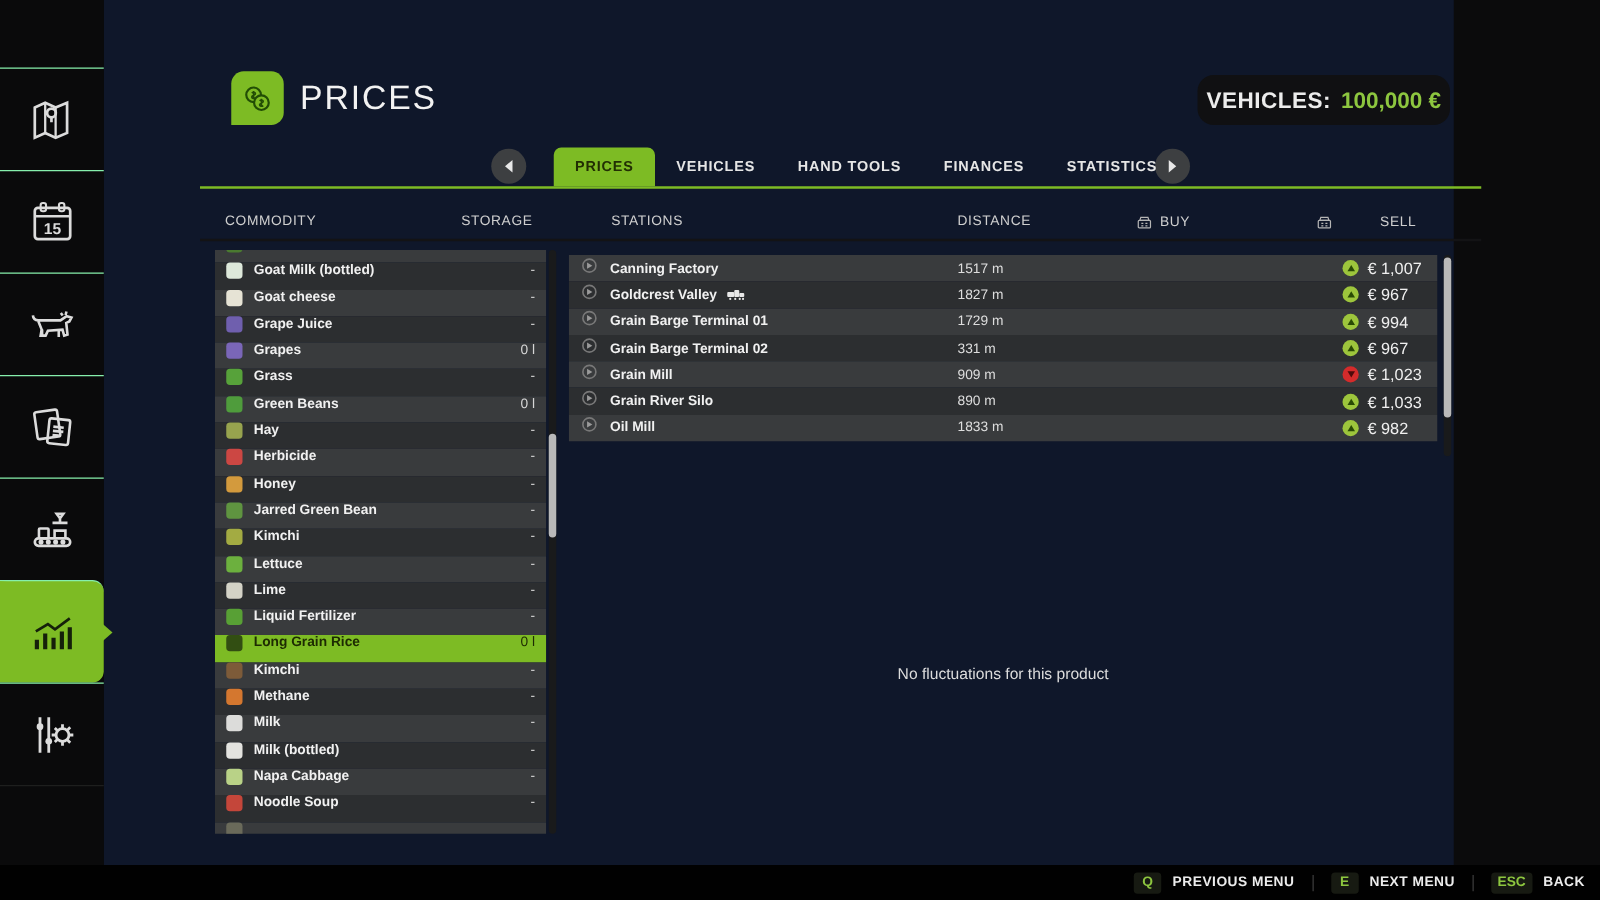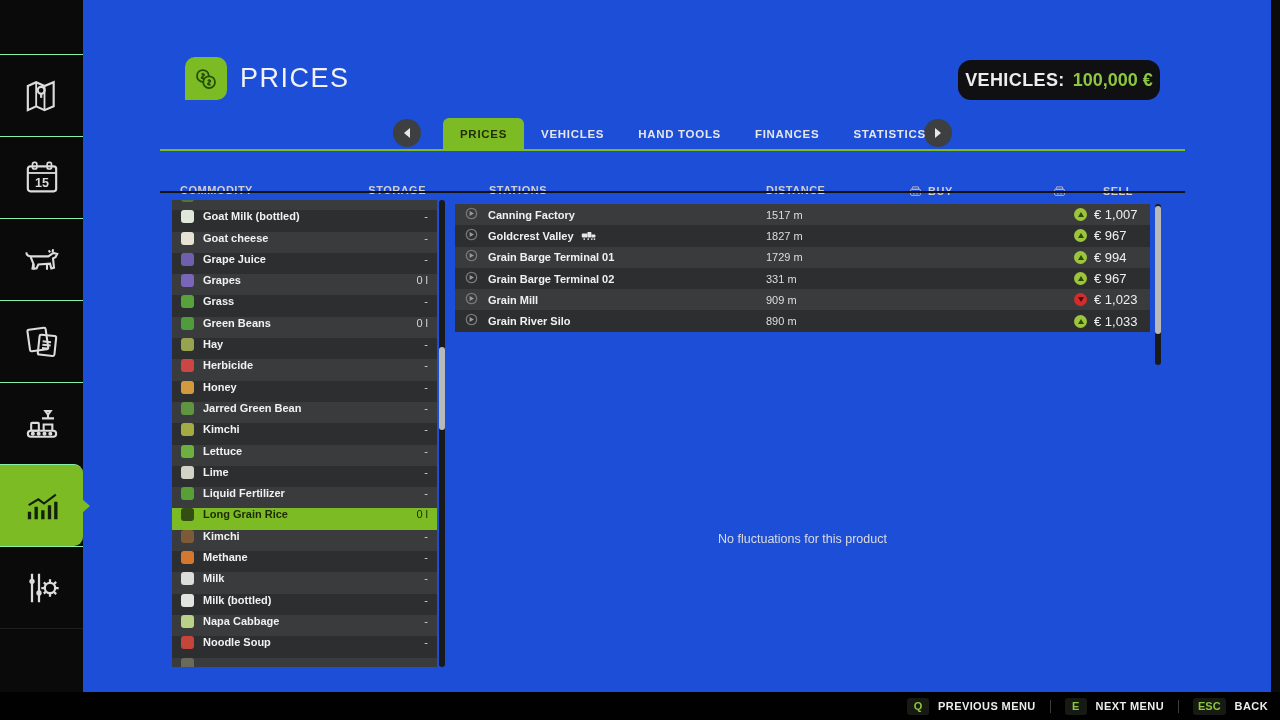--- a/index.html
+++ b/index.html
@@ -15,21 +15,21 @@
   
   .sidebar{position:absolute;left:0;top:0;width:83px;height:692px;background:#0a0a0b}
   .sb-item{position:absolute;left:0;width:83px;height:82px;border-top:1px solid #86efac;
     display:flex;align-items:center;justify-content:center;color:#dcdcdc;cursor:pointer}
   .sb-item svg{width:40px;height:40px}
   .sb-item.active{background:var(--accent);color:#15200a;border-radius:0 9px 9px 0}
   .sb-item.active::after{content:"";position:absolute;right:-7px;top:50%;transform:translateY(-50%);
     width:0;height:0;border:7px solid transparent;border-left:8px solid var(--accent);border-right:0}
   .sb-endline{position:absolute;left:0;top:628px;width:83px;height:1px;background:#1e1f1e}
   
-  .panel{position:absolute;left:83px;top:0;width:1188px;height:692px;background:#1d4ed8}
+  .panel{position:absolute;left:83px;top:0;width:1080px;height:692px;background:#0f172a}
   .app-icon{position:absolute;left:102px;top:57px;width:42px;height:43px;background:var(--accent);
     border-radius:10px 10px 10px 0;display:flex;align-items:center;justify-content:center}
   .page-title{position:absolute;left:157px;top:63px;font-size:27px;color:#f2f2f2;letter-spacing:1.5px;font-weight:400}
   .balance{position:absolute;left:875px;top:60px;width:202px;height:40px;background:#101012;
     border-radius:13px;display:flex;align-items:center;justify-content:center;gap:8px;
     font-size:18px;font-weight:bold}
   .balance .lbl{color:#ececec;letter-spacing:.4px}
   .balance .val{color:var(--money)}
   
   .tab-arrow{position:absolute;top:119px;width:28px;height:28px;border-radius:50%;background:#3d3f41;
@@ -37,21 +37,21 @@
   .tab-arrow.left{left:310px}
   .tab-arrow.right{left:841px}
   .tri-left{width:0;height:0;border:5px solid transparent;border-right:6px solid #e8e8e8;border-left:0}
   .tri-right{width:0;height:0;border:5px solid transparent;border-left:6px solid #e8e8e8;border-right:0}
   .tabs{position:absolute;left:360px;top:118px;height:31px;display:flex;align-items:stretch}
   .tab{display:flex;align-items:center;padding:0 17px;font-size:11.5px;font-weight:bold;
     letter-spacing:.7px;color:#e6e6e6;cursor:pointer}
   .tab.active{background:var(--accent);color:#222e03;border-radius:6px 6px 0 0}
   .tab-underline{position:absolute;left:77px;top:149px;width:1025px;height:2px;background:var(--accent)}
   
-  .colhead{position:absolute;top:184px;font-size:11px;font-weight:bold;color:#cfcfcf;letter-spacing:.5px}
+  .colhead{position:absolute;top:171px;font-size:11px;font-weight:normal;color:#cfcfcf;letter-spacing:.5px}
   .ch-commodity{left:97px}
   .ch-storage{left:250px;width:93px;text-align:right}
   .ch-stations{left:406px}
   .ch-distance{left:683px}
   .ch-buy{left:826px;display:flex;align-items:center;gap:6px}
   .ch-sell{left:970px;width:80px;display:flex;align-items:center;gap:6px;justify-content:space-between}
   .headline{position:absolute;left:77px;top:191px;width:1025px;height:2px;background:#131315}
   
   .clist{position:absolute;left:89px;top:200px;width:265px;height:467px;overflow:hidden}
   .c-row{height:21.3px;display:flex;align-items:flex-start;padding:0 9px;cursor:pointer}
@@ -381,20 +381,38 @@
       <span>Grain River Silo</span>
 
     </span>
     <span class="s-distance">890 m</span>
     <span></span>
     <span class="trend up">
           <i></i>
         </span>
     <span class="s-sell">€ 1,033</span>
   </div>
+      <div class="s-row">
+    <span>
+      <svg class="s-icon" viewBox="0 0 14 14">
+            <circle cx="7" cy="7" r="5.6" fill="none" stroke="#787878" stroke-width="1.4"></circle>
+            <path d="M5 4.4L9.6 7 5 9.6z" fill="#9a9a9a"></path>
+          </svg>
+    </span>
+    <span class="s-name">
+      <span>Oil Mill</span>
+
+    </span>
+    <span class="s-distance">1833 m</span>
+    <span></span>
+    <span class="trend up">
+          <i></i>
+        </span>
+    <span class="s-sell">€ 982</span>
+  </div>
     </div>
   <div class="scrollbar s-scroll">
     <div class="thumb" style="top:2px;height:128px"></div>
   </div>
 
   <div class="no-fluct">No fluctuations for this product</div>
 </div>
 
 <div class="sidebar">
   <div class="sb-endline"></div>

